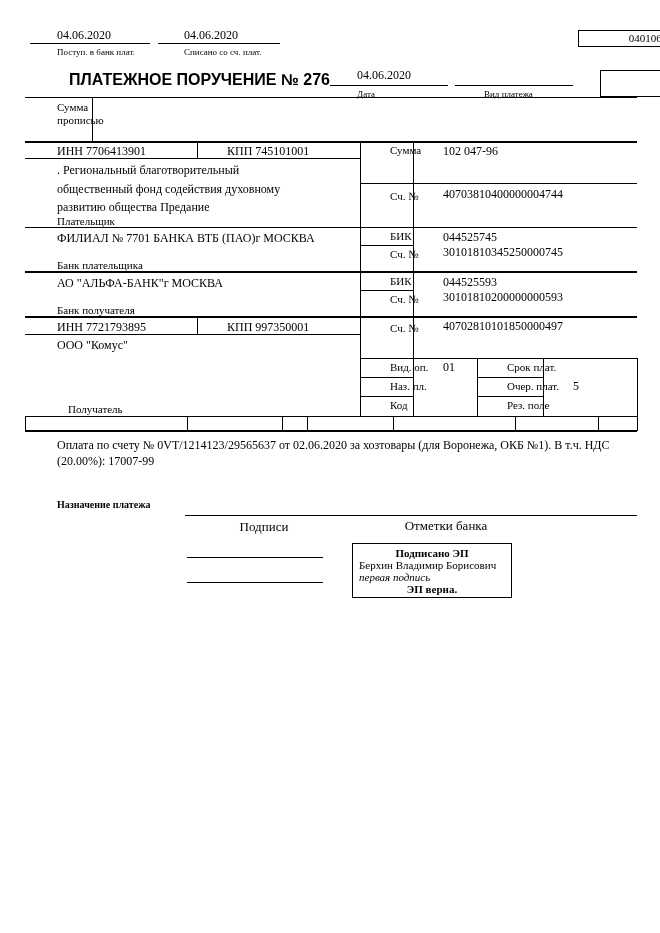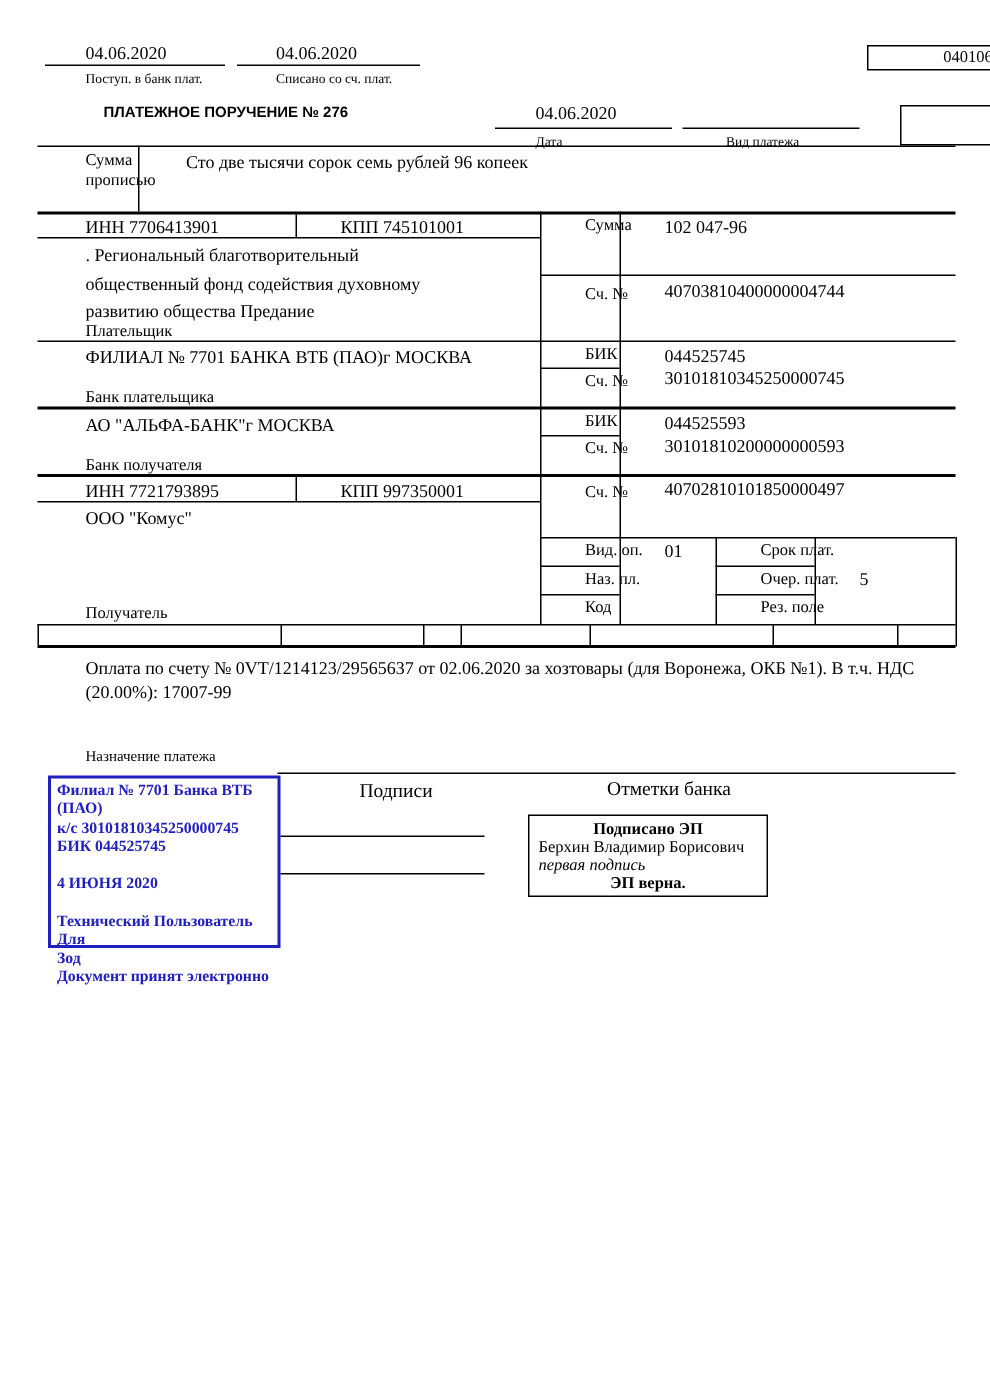--- a/index.html
+++ b/index.html
@@ -32,33 +32,32 @@
   <div class="t" style="left:33px;top:28px;">04.06.2020</div>
   <div class="hl" style="left:30px;top:43px;width:120px;"></div>
   <div class="t s9" style="left:33px;top:47px;">Поступ. в банк плат.</div>
 
   <div class="t" style="left:160px;top:28px;">04.06.2020</div>
   <div class="hl" style="left:158px;top:43px;width:122px;"></div>
   <div class="t s9" style="left:160px;top:47px;font-family:Liberation Serif, serif;">Списано со сч. плат.</div>
 
   <div class="box ctr" style="left:578px;top:30px;width:50px;height:15px;font-size:11px;line-height:15px;">0401060</div>
 
-  <div class="t b sans" style="left:33px;top:70px;font-size:10px;padding-left:12px;">ПЛАТЕЖНОЕ ПОРУЧЕНИЕ № 276</div>
+  <div class="t b sans" style="left:33px;top:70px;font-size:16px;padding-left:12px;">ПЛАТЕЖНОЕ ПОРУЧЕНИЕ № 276</div>
   <div class="t" style="left:333px;top:68px;">04.06.2020</div>
   <div class="hl" style="left:330px;top:85px;width:118px;"></div>
   <div class="t s9" style="left:333px;top:89px;">Дата</div>
   <div class="hl" style="left:455px;top:85px;width:118px;"></div>
   <div class="t s9" style="left:460px;top:89px;">Вид платежа</div>
   <div class="box" style="left:600px;top:70px;width:25px;height:25px;"></div>
 
   <div class="hl" style="left:25px;top:97px;width:612px;"></div>
   <div class="vl" style="left:92px;top:97px;height:44px;"></div>
   <div class="t pre s11" style="left:33px;top:101px;">Сумма
 прописью</div>
-  <div class="t" style="left:100px;top:101px;">Сто две тысячи сорок семь рублей 96 копеек</div>
   <div class="hl2" style="left:25px;top:141px;width:612px;"></div>
 
   <div class="t" style="left:33px;top:144px;">ИНН 7706413901</div>
   <div class="vl" style="left:197px;top:143px;height:15px;"></div>
   <div class="t" style="left:203px;top:144px;">КПП 745101001</div>
   <div class="hl" style="left:25px;top:158px;width:335px;"></div>
 
   <div class="t pre" style="left:33px;top:161px;width:322px;line-height:1.55;">. Региональный благотворительный
 общественный фонд содействия духовному
 развитию общества Предание</div>
@@ -71,21 +70,21 @@
 
   <div class="t" style="left:33px;top:276px;">АО "АЛЬФА-БАНК"г МОСКВА</div>
   <div class="t s11" style="left:33px;top:304px;">Банк получателя</div>
   <div class="hl2" style="left:25px;top:316px;width:612px;"></div>
 
   <div class="t" style="left:33px;top:320px;">ИНН 7721793895</div>
   <div class="vl" style="left:197px;top:318px;height:16px;"></div>
   <div class="t" style="left:203px;top:320px;">КПП 997350001</div>
   <div class="hl" style="left:25px;top:334px;width:335px;"></div>
   <div class="t" style="left:33px;top:338px;">ООО "Комус"</div>
-  <div class="t s11" style="left:33px;top:403px;">Получатель</div>
+  <div class="t s11" style="left:44px;top:403px;">Получатель</div>
   <div class="hl" style="left:25px;top:416px;width:612px;"></div>
 
   <div class="vl" style="left:360px;top:141px;height:275px;"></div>
   <div class="vl" style="left:413px;top:141px;height:275px;"></div>
 
   <div class="t s11" style="left:366px;top:144px;">Сумма</div>
   <div class="t" style="left:419px;top:144px;">102 047-96</div>
   <div class="hl" style="left:360px;top:183px;width:277px;"></div>
 
   <div class="t s11" style="left:366px;top:190px;">Сч. №</div>
@@ -126,38 +125,29 @@
   <div class="vl" style="left:25px;top:416px;height:14px;"></div>
   <div class="vl" style="left:187px;top:416px;height:14px;"></div>
   <div class="vl" style="left:282px;top:416px;height:14px;"></div>
   <div class="vl" style="left:307px;top:416px;height:14px;"></div>
   <div class="vl" style="left:393px;top:416px;height:14px;"></div>
   <div class="vl" style="left:515px;top:416px;height:14px;"></div>
   <div class="vl" style="left:598px;top:416px;height:14px;"></div>
   <div class="hl2" style="left:25px;top:430px;width:612px;"></div>
 
   <div class="t wrap" style="left:33px;top:437px;width:602px;line-height:1.35;">Оплата по счету № 0VT/1214123/29565637 от 02.06.2020 за хозтовары (для Воронежа, ОКБ №1). В т.ч. НДС (20.00%): 17007-99</div>
-  <div class="t s10" style="left:33px;top:499px;">Назначение платежа</div>
+  <div class="t s10" style="left:33px;top:499px;font-weight:bold;">Назначение платежа</div>
   <div class="hl" style="left:185px;top:515px;width:452px;"></div>
 
   <div class="t s13 ctr" style="left:180px;top:519px;width:120px;">Подписи</div>
   <div class="hl" style="left:187px;top:557px;width:136px;"></div>
   <div class="hl" style="left:187px;top:582px;width:136px;"></div>
   <div class="t s13 ctr" style="left:352px;top:518px;width:140px;">Отметки банка</div>
 
   <div class="stamp" style="left:352px;top:543px;width:158px;height:53px;">
     <div class="b ctr" style="margin-top:3px;">Подписано ЭП</div>
     <div style="margin-left:6px;">Берхин Владимир Борисович</div>
     <div class="i" style="margin-left:6px;">первая подпись</div>
     <div class="b ctr">ЭП верна.</div>
   </div>
 
-  <div class="bluebox" style="left:32px;top:517px;width:143px;height:105px;">Филиал № 7701 Банка ВТБ (ПАО)
-к/с 30101810345250000745
-БИК 044525745
-
-4 ИЮНЯ 2020
-
-Технический Пользователь Для
-Зод
-Документ принят электронно</div>
 
 </div>
 
 </body></html>

